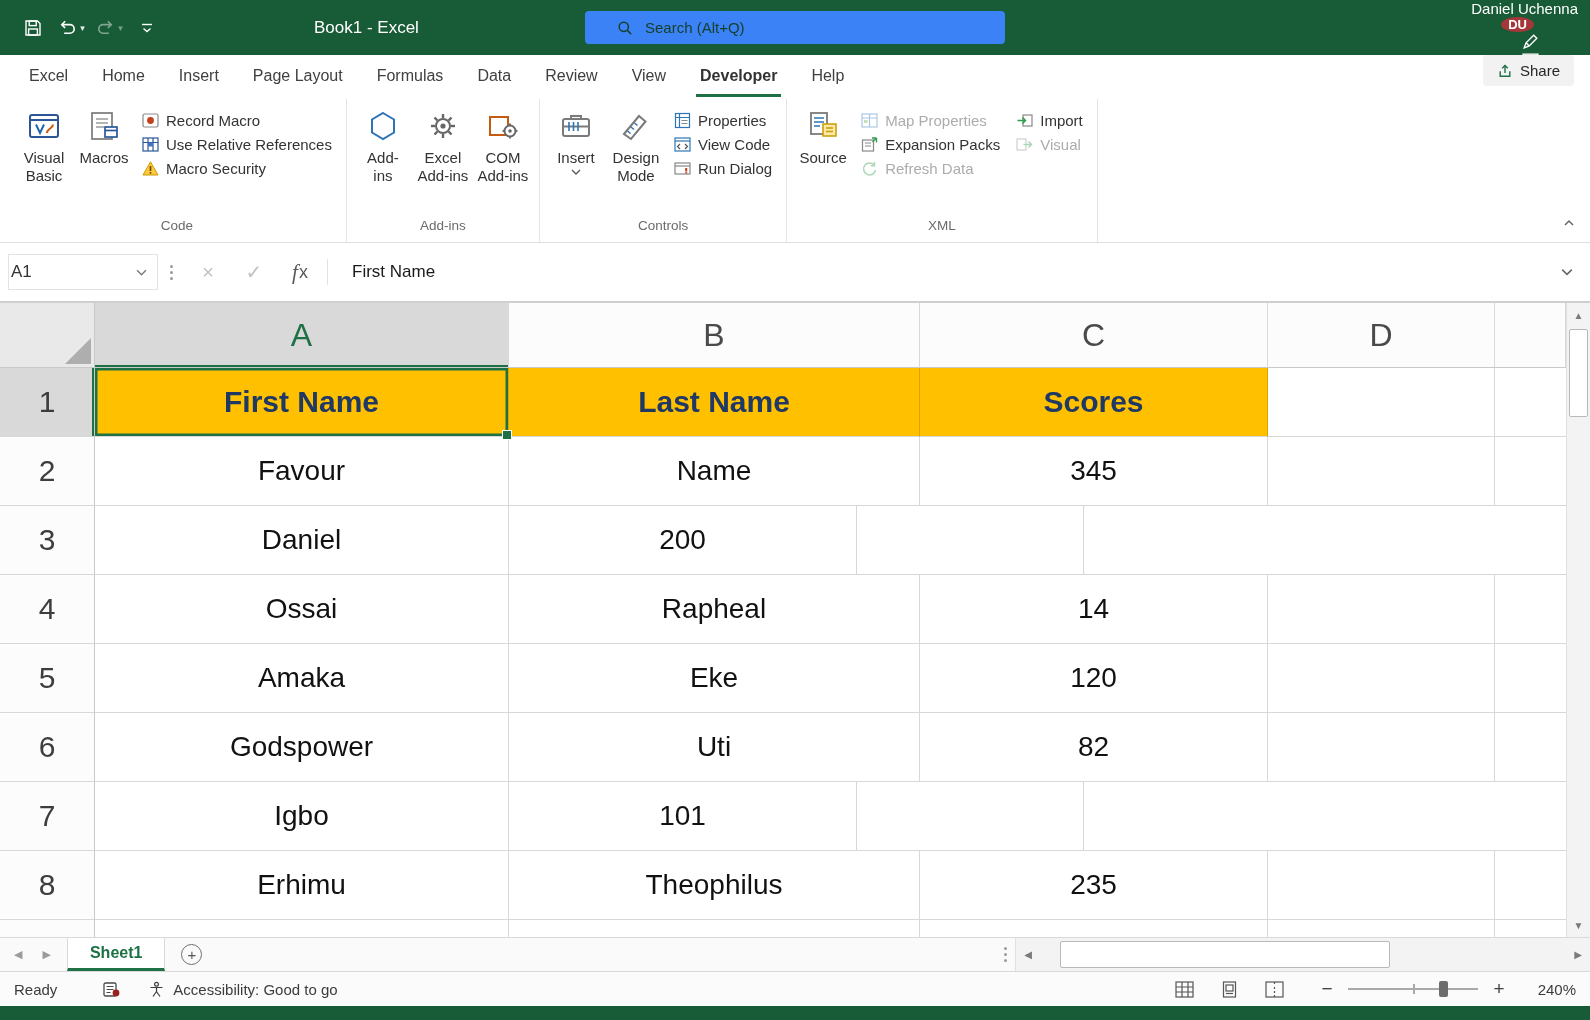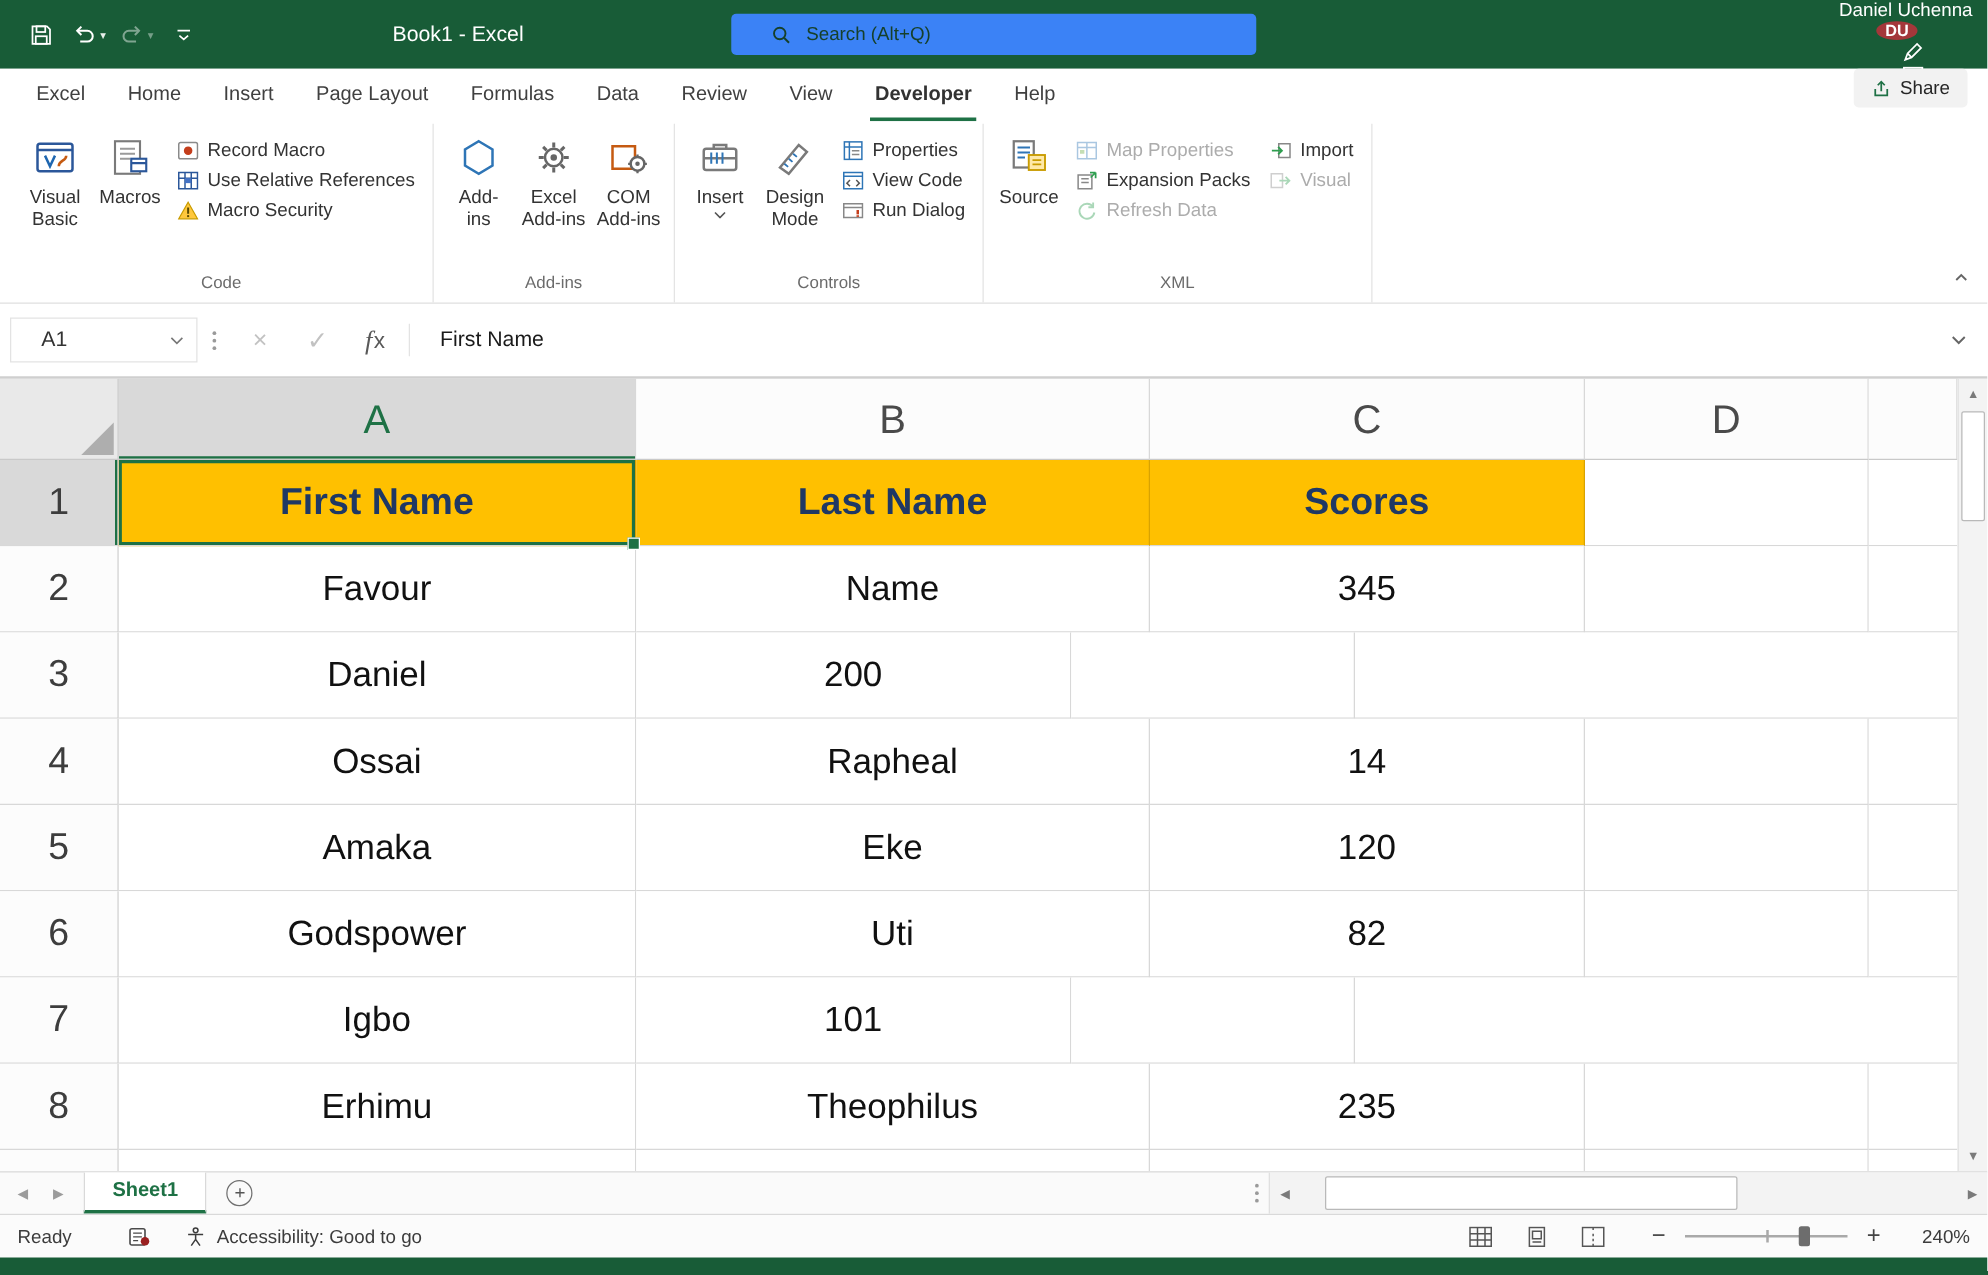--- a/index.html
+++ b/index.html
@@ -49,21 +49,21 @@
   .rb-smalls { display:flex; flex-direction:column; gap:2px; padding:10px 8px 0 8px; }
   .rb-small { display:flex; align-items:center; gap:7px; font-size:15px; color:#333; height:22px; white-space:nowrap; cursor:pointer; }
   .rb-small.disabled { color:#ACACAC; cursor:default; }
   .rb-small.disabled svg { opacity:.4; }
   .collapse-ribbon { position:absolute; right:14px; bottom:8px; cursor:pointer; }
 
   
   .formula-bar { height:60px; flex:none; background:#fff; border-bottom:2px solid #CFCFCF;
                  display:flex; align-items:center; padding:0 8px 0 8px; }
   .name-box { width:150px; height:36px; display:flex; align-items:center; justify-content:space-between;
-              padding:0 10px 0 24px; font-size:17px; color:#333; border:1px solid #E3E3E3; cursor:pointer; }
+              padding:0 10px 0 2px; font-size:17px; color:#333; border:1px solid #E3E3E3; cursor:pointer; }
   .fb-dots { display:flex; flex-direction:column; gap:3px; padding:0 12px; }
   .fb-dots i { width:3px; height:3px; border-radius:50%; background:#9a9a9a; display:block; }
   .fb-btn { width:46px; height:36px; display:flex; align-items:center; justify-content:center; font-size:20px; color:#C2C2C2; cursor:pointer; }
   .fb-btn.fx { color:#595959; font-size:18px; }
   .fb-btn.fx i { font-family:"Liberation Serif", serif; font-style:italic; font-size:21px; margin-right:1px; }
   .fb-sep { width:1px; height:26px; background:#E3E3E3; margin:0 4px; }
   .fb-input { flex:1; font-size:17px; color:#1a1a1a; padding-left:20px; cursor:text; }
   .fb-expand { width:30px; display:flex; justify-content:center; cursor:pointer; }
 
   

